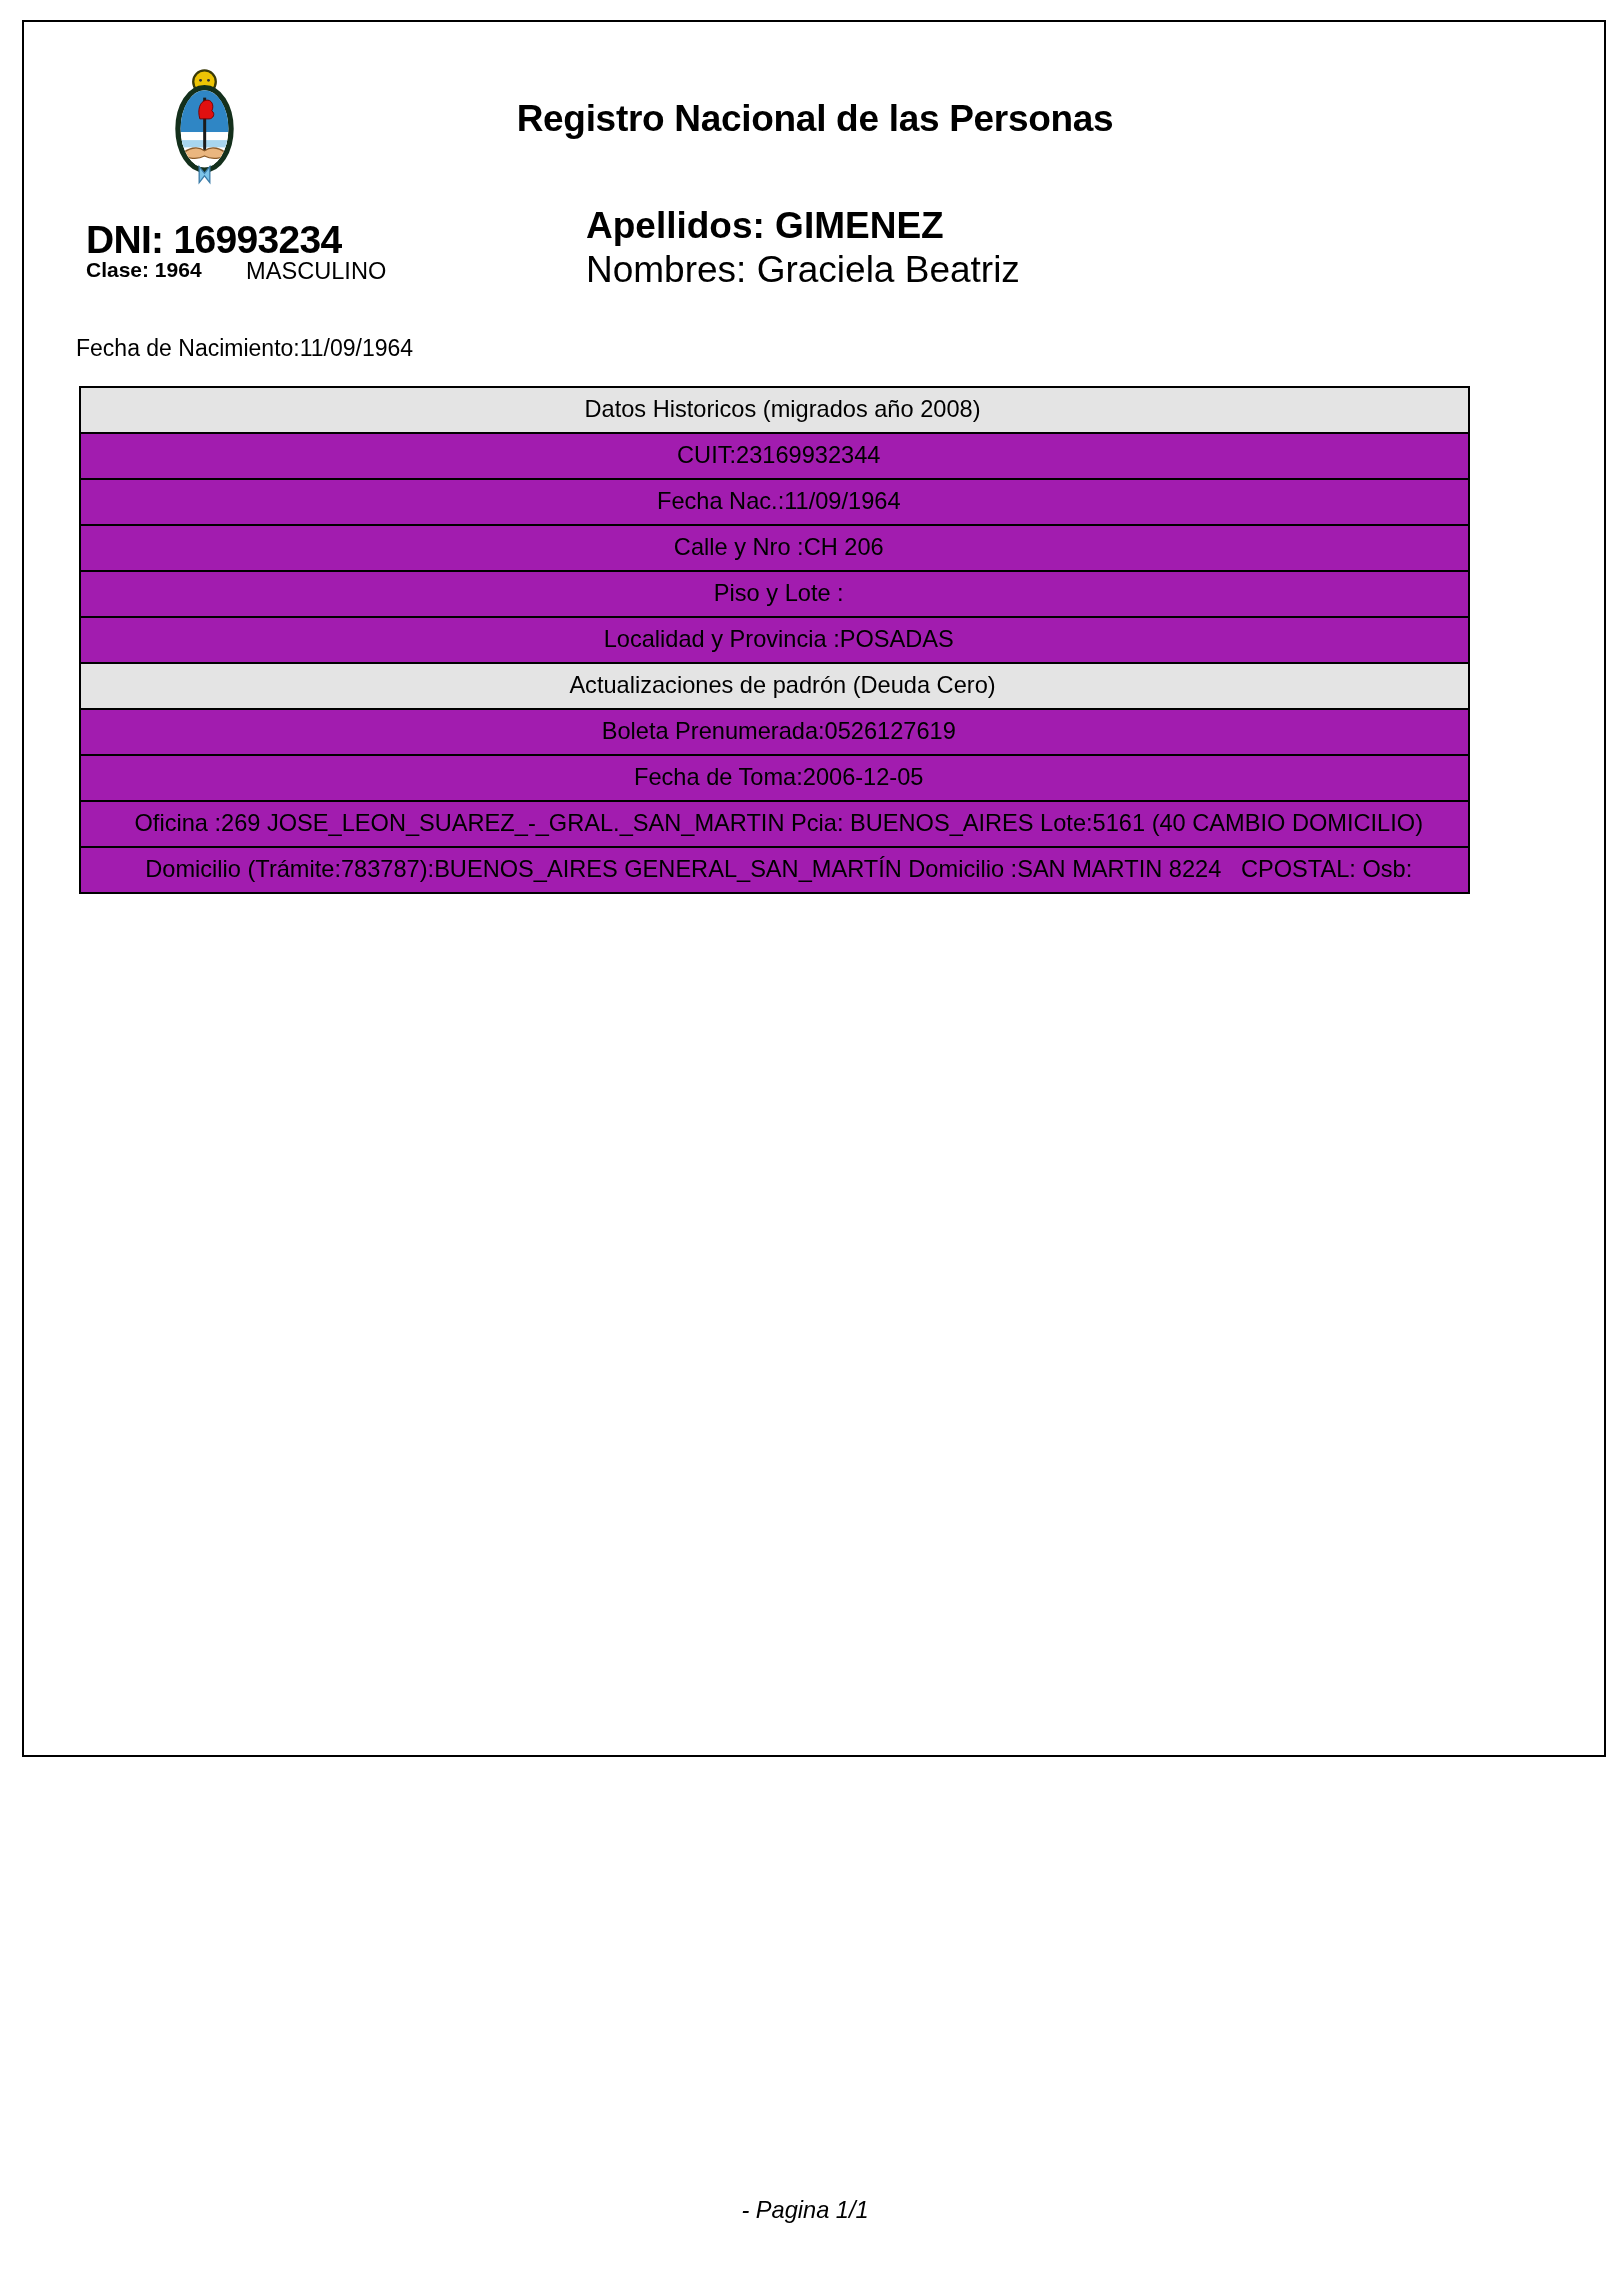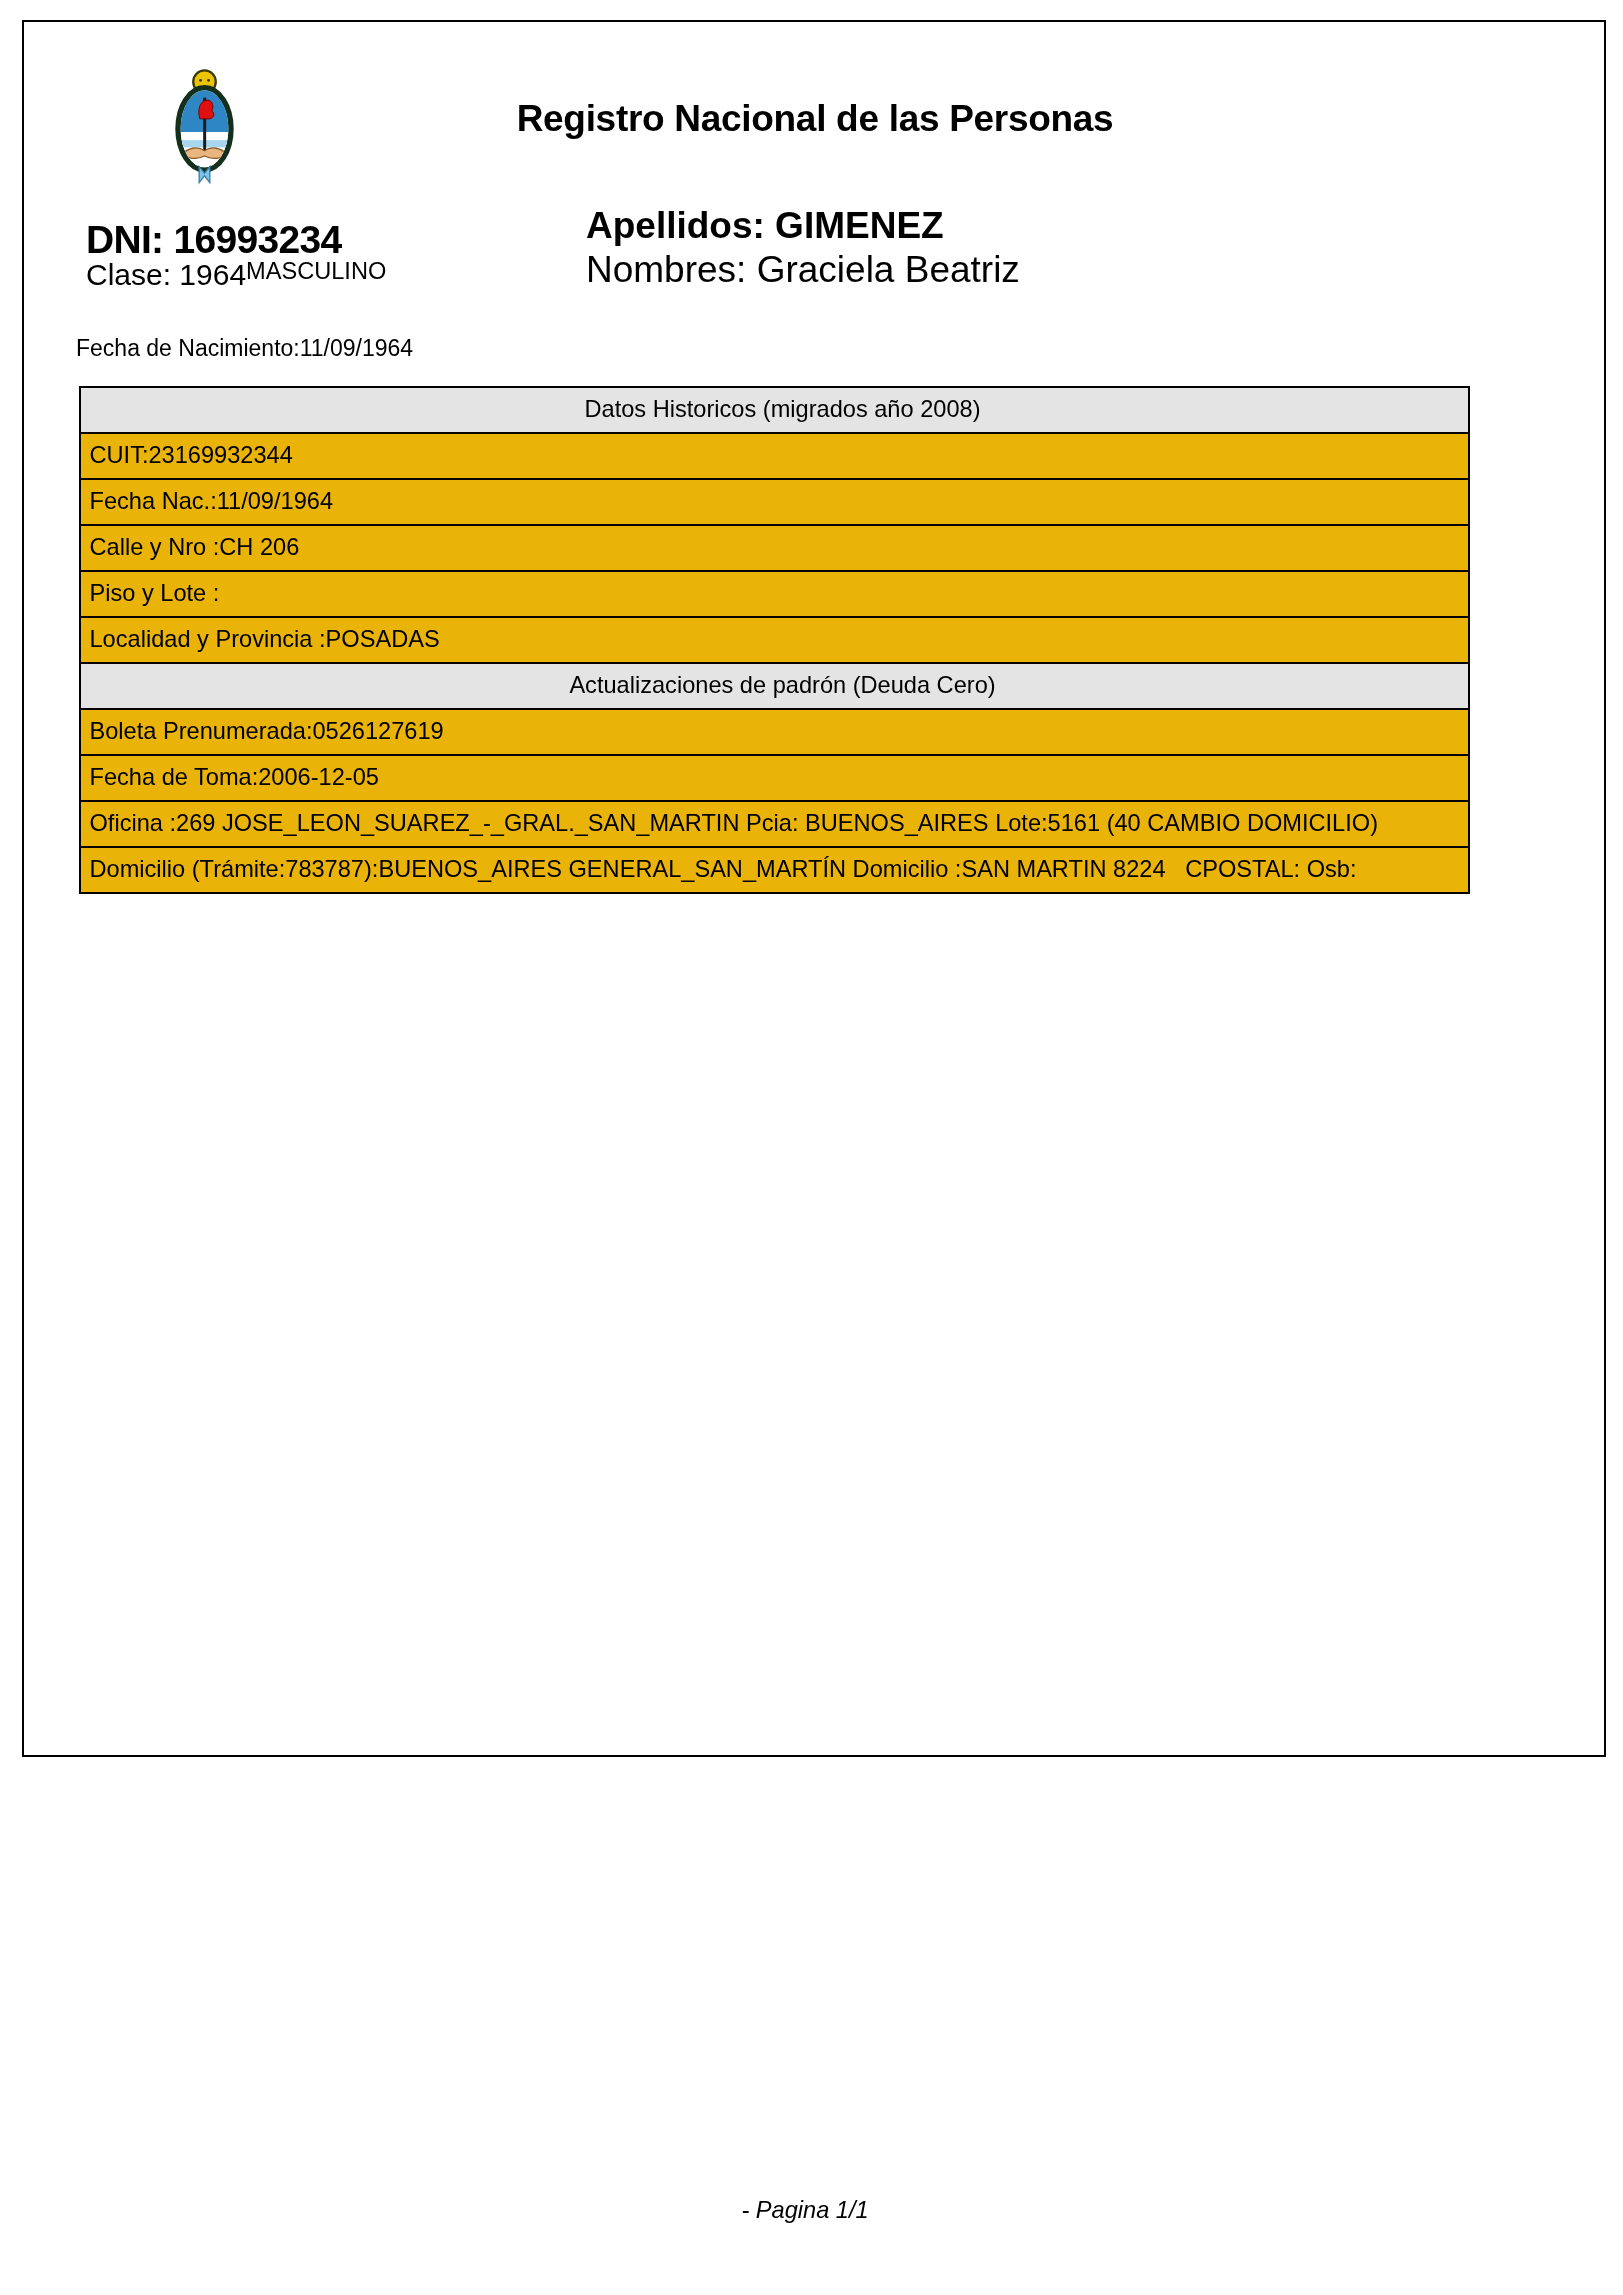--- a/index.html
+++ b/index.html
@@ -16,35 +16,35 @@
   }
   .logo { position:absolute; left:168px; top:64px; width:73px; height:123px; }
   .title {
     position:absolute; left:23px; top:98px; width:1584px;
     text-align:center; font-size:37px; font-weight:bold; letter-spacing:-0.3px;
   }
   .dni {
     position:absolute; left:86px; top:218px;
     font-size:39px; font-weight:bold; letter-spacing:-0.7px;
   }
-  .clase { position:absolute; left:86px; top:258px; font-size:30px; }
+  .clase { position:absolute; left:86px; top:258px; font-size:21px;font-weight:bold; }
   .sexo  { position:absolute; left:246px; top:258px; font-size:23.6px; }
   .apellidos { position:absolute; left:586px; top:205px; font-size:37px; font-weight:bold; }
   .nombres   { position:absolute; left:586px; top:249px; font-size:37px; font-weight:normal; }
   .fnac { position:absolute; left:76px; top:335px; font-size:23px; }
   .tbl {
     position:absolute; left:79px; top:386px; width:1391px;
     border:2.6px solid #000; box-sizing:border-box;
   }
   .trow {
     height:46px; line-height:43px; box-sizing:border-box;
     border-bottom:2.6px solid #000;
     font-size:23.6px; padding-left:8.5px;
-    background:#eab308;
-    white-space:pre; overflow:hidden;
+    background:#a21caf;
+    white-space:pre; overflow:hidden;text-align:center;
   }
   .trow:last-child { border-bottom:none; height:44px; }
   .thead { background:#e4e4e4; text-align:center; padding-left:16px; }
   .footer {
     position:absolute; left:0; top:2197px; width:1610px;
     text-align:center; font-size:23.6px; font-style:italic;
   }
 </style>
 </head>
 <body>

